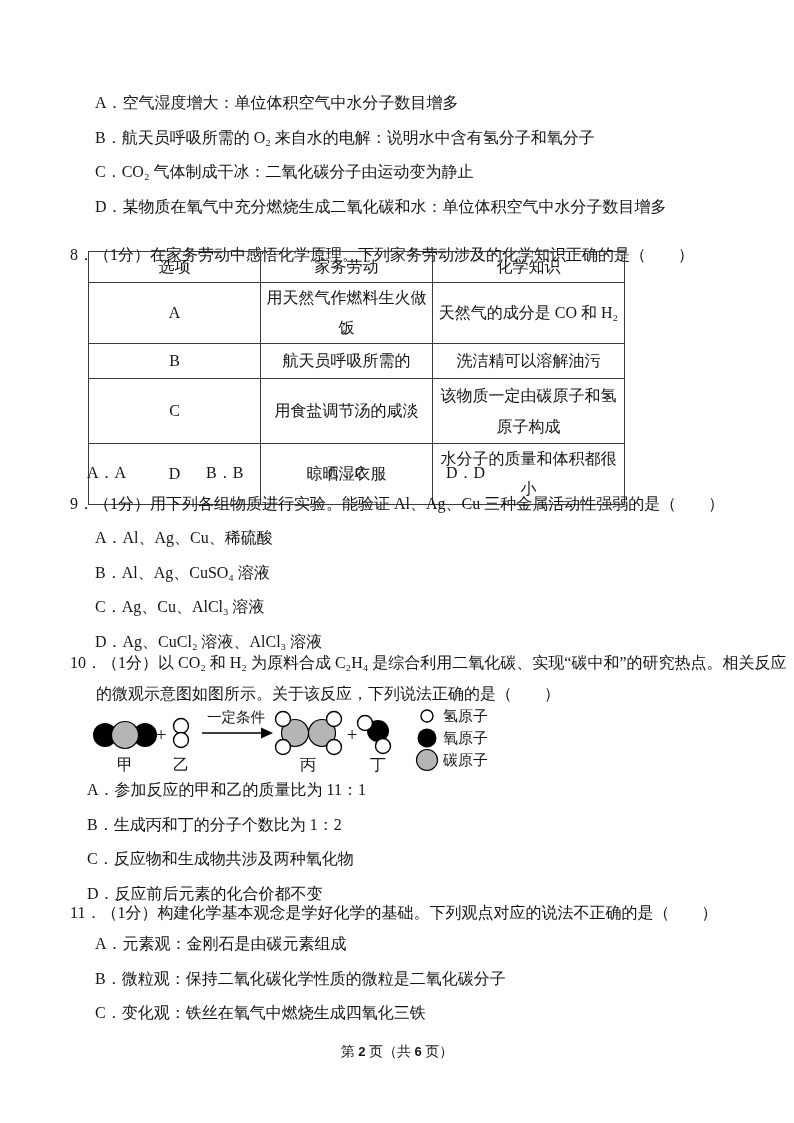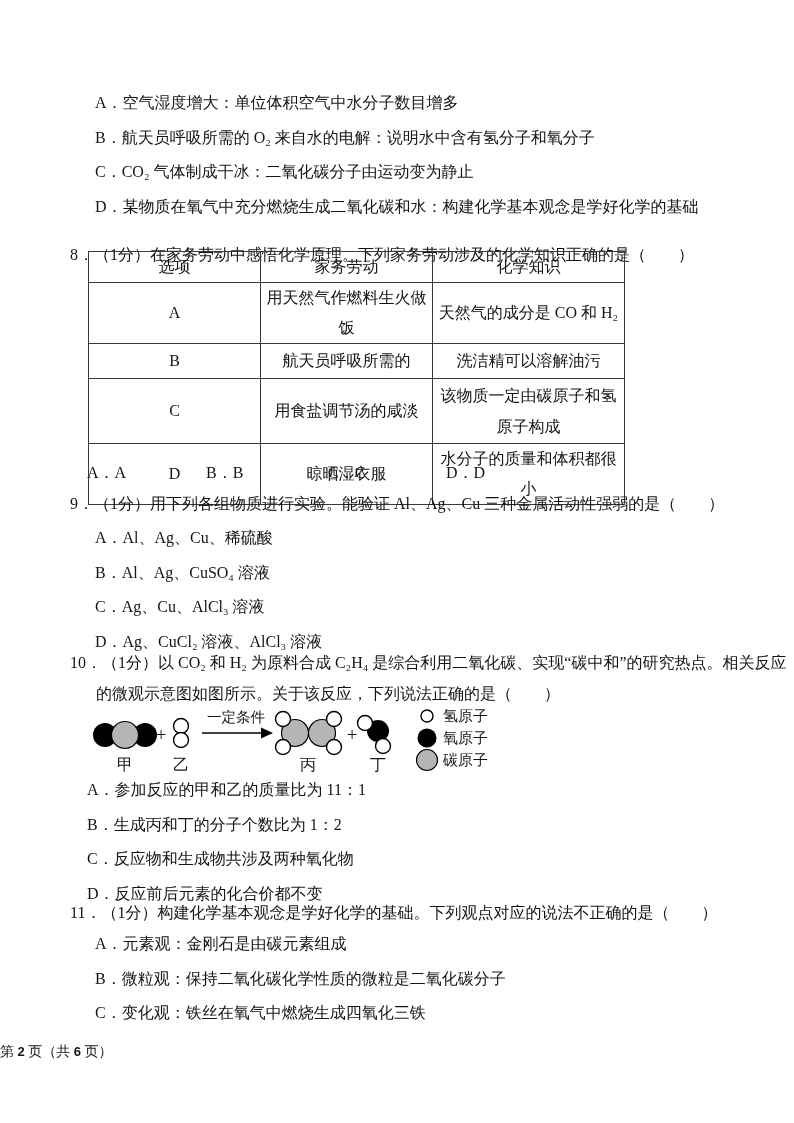--- a/index.html
+++ b/index.html
@@ -23,38 +23,38 @@
   }
   table.qtable th,table.qtable td{
     border:1px solid #3a3a3a;
     font-weight:normal;
     text-align:center;vertical-align:middle;
     padding:0 0;line-height:30px;
     overflow:hidden;
   }
   .opt-row span{display:inline-block;white-space:nowrap;}
   .opt-row .w1{width:115px;} .opt-row .w2{width:118px;} .opt-row .w3{width:114px;}
-  .footer{width:794px;font-size:14px;line-height:20px;}
+  .footer{width:794px;text-align:center;font-size:14px;line-height:20px;}
   .footer b{font-family:"Liberation Sans","DejaVu Sans",sans-serif;font-size:13px;}
   svg text{font-family:"Liberation Serif","DejaVu Serif",serif;fill:#141414;}
   .aO{fill:#000000;}
   .aC{fill:#b5b5b5;stroke:#000000;stroke-width:1.2;}
   .aH{fill:#ffffff;stroke:#000000;stroke-width:1.4;}
   .arrow{stroke:#000000;stroke-width:1.6;}
 </style>
 </head>
 <body>
 
 <div class="page">
 
   <div class="abs opt-block" style="top:86px;left:95px;">
     <div class="line">A．空气湿度增大：单位体积空气中水分子数目增多</div>
     <div class="line">B．航天员呼吸所需的 O₂ 来自水的电解：说明水中含有氢分子和氧分子</div>
     <div class="line">C．CO₂ 气体制成干冰：二氧化碳分子由运动变为静止</div>
-    <div class="line">D．某物质在氧气中充分燃烧生成二氧化碳和水：构建化学基本观念是学好化学的基础</div>
+    <div class="line">D．某物质在氧气中充分燃烧生成二氧化碳和水：单位体积空气中水分子数目增多</div>
   </div>
 
   <div class="abs stem" style="top:238px;left:70px;text-align:right;">8．（1分）在家务劳动中感悟化学原理。下列家务劳动涉及的化学知识正确的是（　　）</div>
 
   <table class="abs qtable" style="top:251px;left:88px;width:536px;">
     <colgroup>
         <col style="width:172px;">
         <col style="width:172px;">
         <col style="width:192px;">
       </colgroup>

